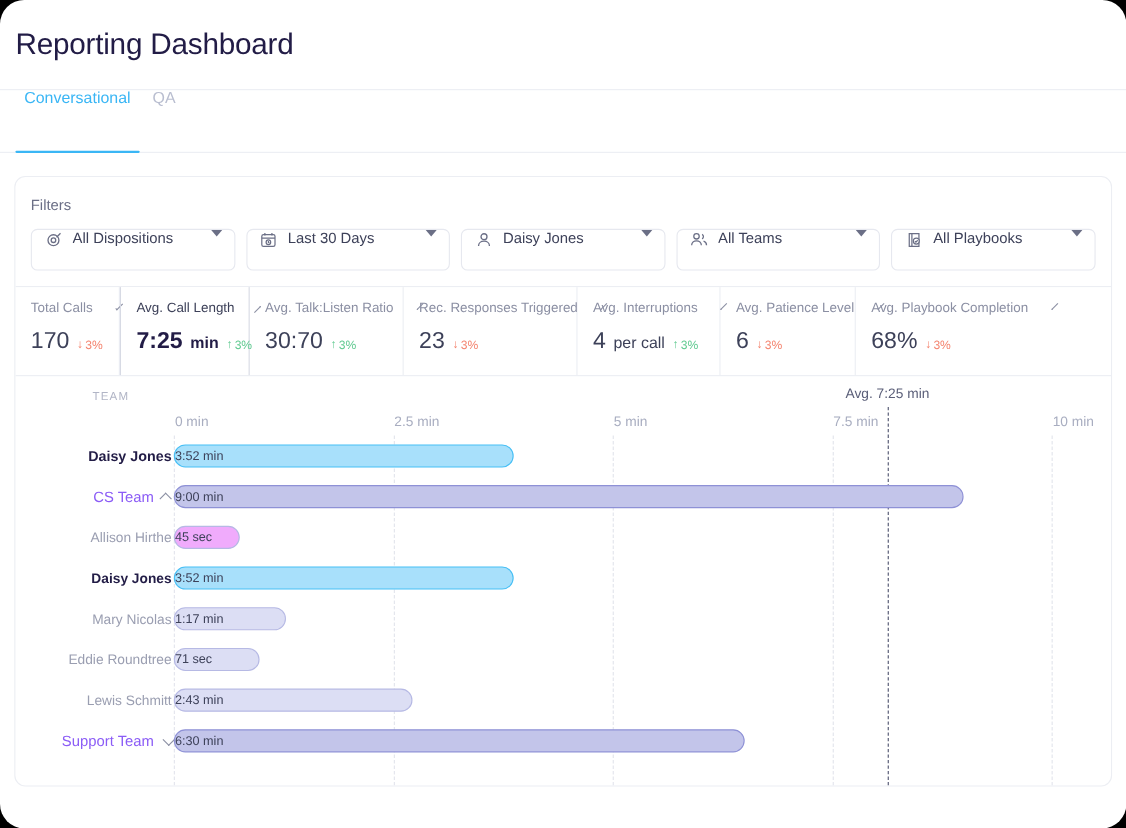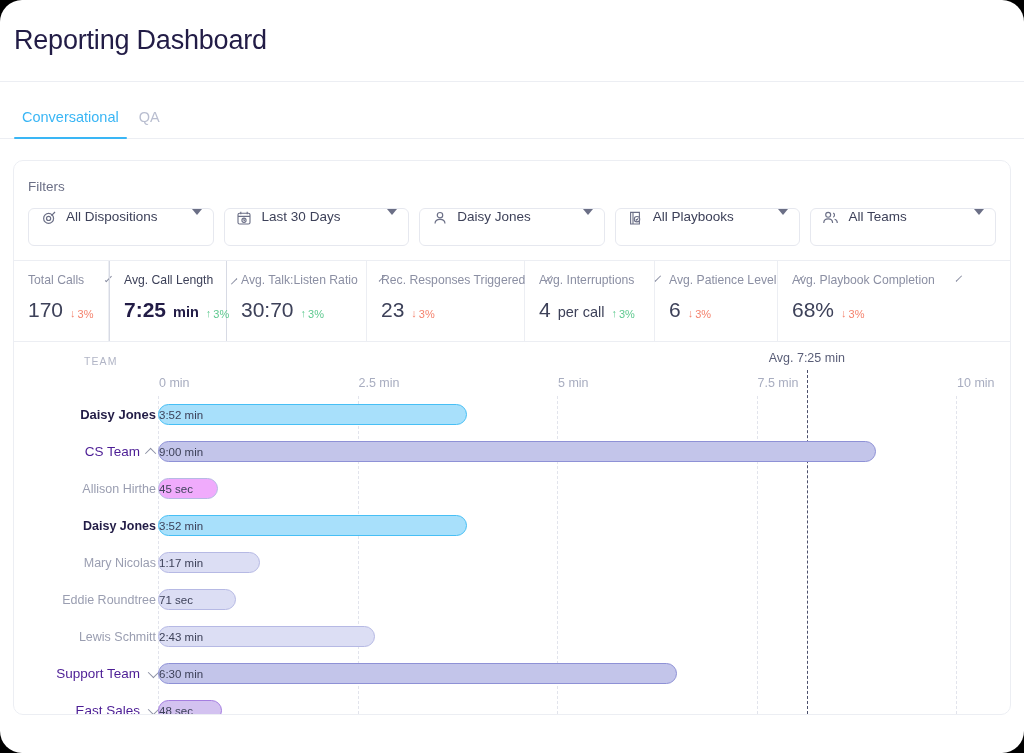--- a/index.html
+++ b/index.html
@@ -27,21 +27,21 @@
   }
   .page-title {
     font-size: 27px;
     color: #221c46;
     letter-spacing: -0.2px;
   }
 
   
   .tabs {
     height: 57px;
-    display: flex; align-items: flex-end;
+    display: flex; 
     padding: 0 14px;
     border-bottom: 1px solid #eceef3;
     gap: 4px;
   }
   .tab {
     font-size: 14.5px;
     color: #b9bed0;
     padding: 0 8px 13px 8px;
     position: relative;
     cursor: pointer;
@@ -199,21 +199,21 @@
     position: absolute;
     left: 0; width: 150px;
     text-align: right;
     padding-right: 8px;
     font-size: 13px;
     display: flex; align-items: center; justify-content: flex-end;
     gap: 8px;
     cursor: pointer;
   }
   .rlabel.person-top { color: #221c46; font-weight: 700; }
-  .rlabel.team { color: #4c1d95; font-weight: 400; font-size: 13.5px; }
+  .rlabel.team { color: #8b5cf6; font-weight: 400; font-size: 13.5px; }
   .rlabel.child { color: #9a9eb1; font-size: 12.5px; padding-right: 8px; }
   .rlabel.child.hl { color: #221c46; font-weight: 700; }
   .bar {
     position: absolute;
     height: 21px;
     border-radius: 11px;
     display: flex; align-items: center; justify-content: flex-start;
     padding-right: 10px;
     cursor: pointer;
   }
@@ -268,39 +268,39 @@
               <svg width="16" height="16" viewBox="0 0 20 20" fill="none" stroke="currentColor" stroke-width="1.5">
                 <circle cx="10" cy="6.5" r="3.4"></circle>
                 <path d="M3.8 17c0-3.4 2.8-5.4 6.2-5.4s6.2 2 6.2 5.4"></path>
               </svg>
             </span>
             <span class="flabel">Daisy Jones</span>
             <span class="caret-down"></span>
           </div>
           <div class="filter">
             <span class="ficon">
+              <svg width="17" height="17" viewBox="0 0 22 20" fill="none" stroke="currentColor" stroke-width="1.5">
+                <circle cx="8" cy="6.5" r="3.2"></circle>
+                <path d="M2.3 17c0-3.2 2.6-5.2 5.7-5.2s5.7 2 5.7 5.2"></path>
+                <path d="M14.6 4.2a3.1 3.1 0 010 5.4M16.3 12.3c2.1.6 3.5 2.3 3.5 4.7"></path>
+              </svg>
+            </span>
+            <span class="flabel">All Teams</span>
+            <span class="caret-down"></span>
+          </div>
+          <div class="filter">
+            <span class="ficon">
               <svg width="16" height="16" viewBox="0 0 20 20" fill="none" stroke="currentColor" stroke-width="1.4">
                 <path d="M4.5 3h11v14.5h-11z"></path>
                 <path d="M7.5 3v14.5"></path>
                 <circle cx="12.5" cy="11.5" r="3.4" fill="#fff"></circle>
                 <path d="M11 11.6l1.1 1.1 2-2.2"></path>
               </svg>
             </span>
             <span class="flabel">All Playbooks</span>
-            <span class="caret-down"></span>
-          </div>
-          <div class="filter">
-            <span class="ficon">
-              <svg width="17" height="17" viewBox="0 0 22 20" fill="none" stroke="currentColor" stroke-width="1.5">
-                <circle cx="8" cy="6.5" r="3.2"></circle>
-                <path d="M2.3 17c0-3.2 2.6-5.2 5.7-5.2s5.7 2 5.7 5.2"></path>
-                <path d="M14.6 4.2a3.1 3.1 0 010 5.4M16.3 12.3c2.1.6 3.5 2.3 3.5 4.7"></path>
-              </svg>
-            </span>
-            <span class="flabel">All Teams</span>
             <span class="caret-down"></span>
           </div>
         </div>
     </div>
 
     <div class="kpi-row" id="kpirow">
         <div class="kpi" style="flex: 0 0 95px;">
           <div class="ktitle">
             <span>Total Calls</span>
             <span class="chev"></span>
@@ -471,26 +471,17 @@
           </div>
           <div class="row">
             <div class="rlabel team">
               <span>Support Team</span>
               <span class="chev"></span>
             </div>
             <div class="bar" style="left: 144px; width: 518.7px; background: rgb(195, 197, 234); border: 1px solid rgb(142, 145, 214);">
               <span class="bval">6:30 min</span>
             </div>
           </div>
-          <div class="row">
-            <div class="rlabel team">
-              <span>East Sales</span>
-              <span class="chev"></span>
-            </div>
-            <div class="bar" style="left: 144px; width: 63.84px; background: rgb(211, 194, 240); border: 1px solid rgb(165, 126, 224);">
-              <span class="bval">48 sec</span>
-            </div>
-          </div>
         </div>
     </div>
 
   </div>
 </div>
 
 </body></html>

